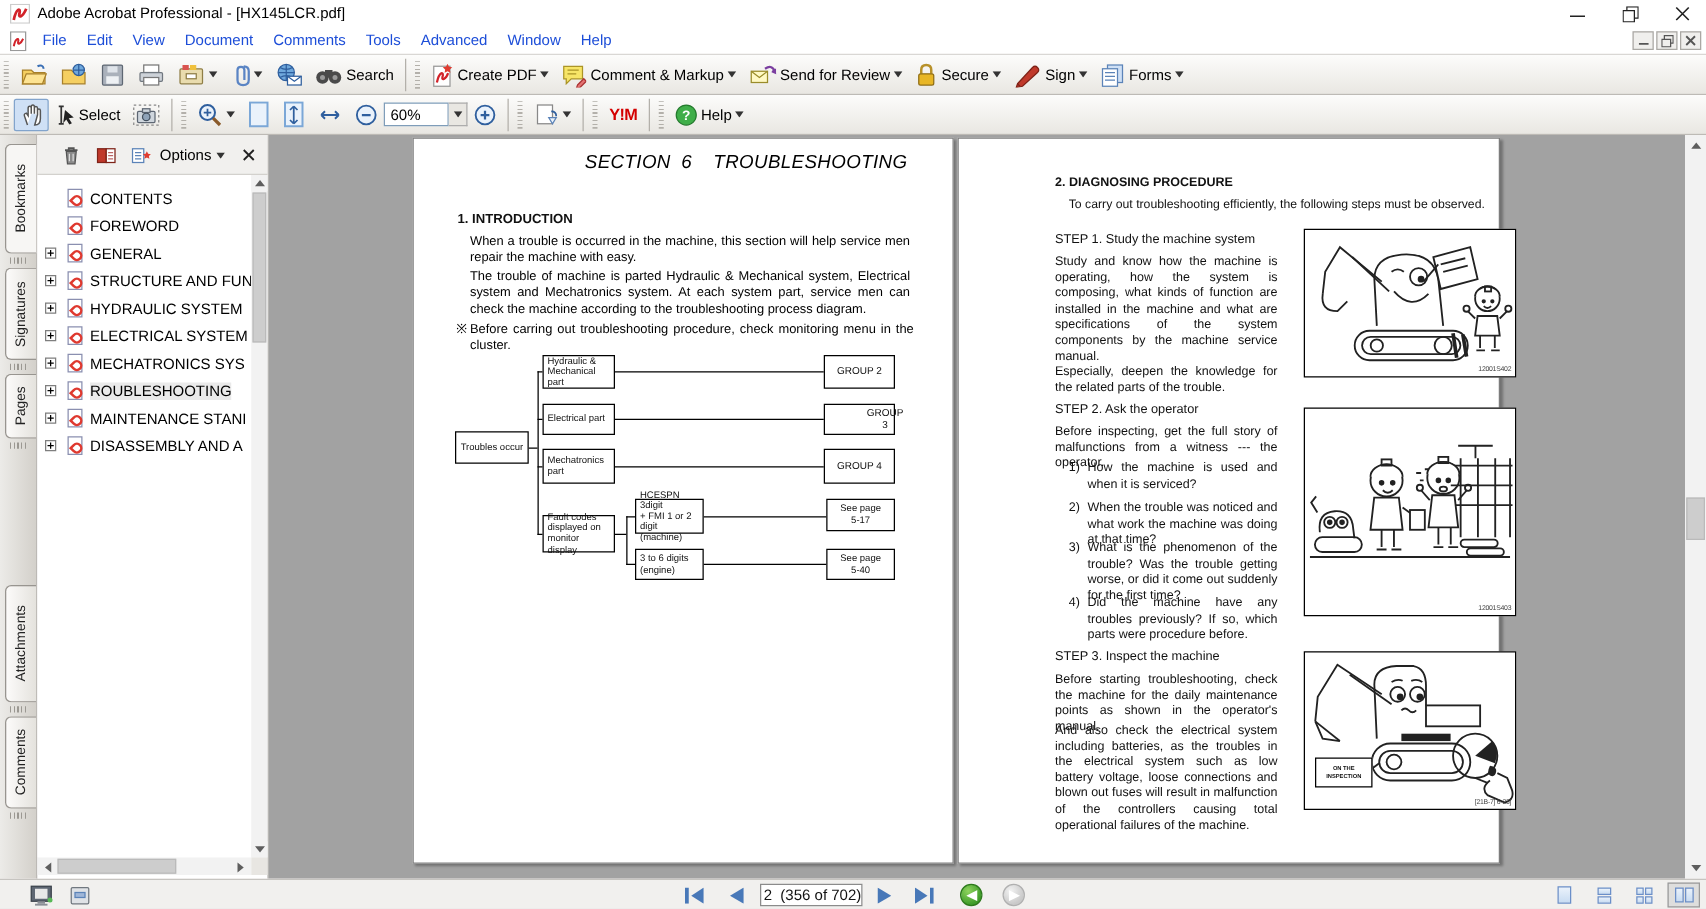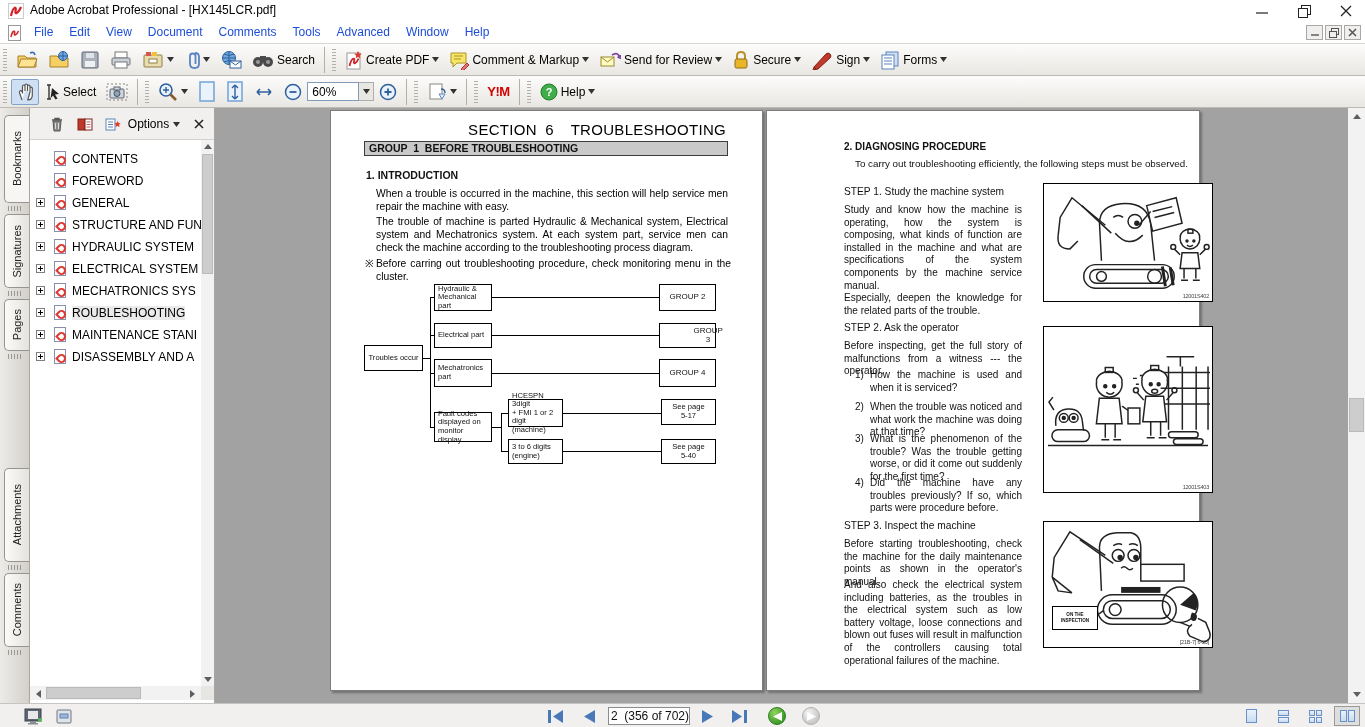--- a/index.html
+++ b/index.html
@@ -56,21 +56,21 @@
   .tl { width:0;height:0;border-top:4px solid transparent;border-bottom:4px solid transparent;border-right:5px solid #5e5e5e; }
   .trr{ width:0;height:0;border-top:4px solid transparent;border-bottom:4px solid transparent;border-left:5px solid #5e5e5e; }
 
   
   #docarea { position:absolute; left:215px; top:108px; width:1133px; height:595px; background:#a2a2a2; }
   .pdfpage { position:absolute; background:#fff; border:1px solid #7d7d7d; box-shadow:2px 2px 2px rgba(0,0,0,0.3); }
   #pageL { left:115px; top:2px; width:433px; height:581px; }
   #pageR { left:551px; top:2px; width:434px; height:581px; }
 
   
-  .p1-title { position:absolute; right:36px; top:10px; font-size:15px; color:#000; letter-spacing:0.3px; word-spacing:4px; white-space:pre; }
+  .p1-title { position:absolute; right:36px; top:10px; font-size:15px; color:#000; letter-spacing:0.3px; word-spacing:4px; white-space:pre;font-style:italic; }
   .p1-group { position:absolute; left:33px; top:30px; width:364px; height:15px; background:#c9c9c9; border:1px solid #3c3c3c; font-size:10.5px; font-weight:bold; line-height:13px; padding-left:4px; white-space:pre; }
   .p1-h1 { position:absolute; left:35px; top:58px; font-size:10.5px; font-weight:bold; }
   .p1-para { position:absolute; font-size:10.3px; line-height:13.2px; text-align:justify; color:#000; }
   .fbox { position:absolute; border:1px solid #000; background:#fff; font-size:7.6px; line-height:8.6px; padding:1px 3px; white-space:pre-line; display:flex; align-items:center; }
   .fbox.ctr { justify-content:center; text-align:center; }
   .ln { position:absolute; background:#000; }
 
   
   .p2-h { font-size:10px; font-weight:bold; position:absolute; }
   .p2-t { font-size:10.2px; position:absolute; }
@@ -510,21 +510,20 @@
   <div class="sb-btn" style="left:156px;top:579px;width:13px;height:13px;">
       <span class="trr"></span>
     </div>
   <div class="sb-track" style="left:171px;top:578px;width:13px;height:14px;background:#e8e6e2;"></div>
 </div>
 
 <div id="docarea">
 
   <div id="pageL" class="pdfpage">
     <div class="p1-title">SECTION 6  TROUBLESHOOTING</div>
-    <div class="p1-group">GROUP  1  BEFORE TROUBLESHOOTING</div>
     <div class="p1-h1">1. INTRODUCTION</div>
     <div class="p1-para" style="left:45px;top:76px;width:352px;">When a trouble is occurred in the machine, this section will help service men repair the machine with easy.</div>
     <div class="p1-para" style="left:45px;top:104px;width:352px;">The trouble of machine is parted Hydraulic &amp; Mechanical system, Electrical system and Mechatronics system.  At each system part, service men can check the machine according to the troubleshooting process diagram.</div>
     <div class="p1-para" style="left:34px;top:146px;width:9px;">※</div>
     <div class="p1-para" style="left:45px;top:146px;width:355px;">Before carring out troubleshooting procedure, check monitoring menu in the cluster.</div>
 
     <div>
       <div class="fbox ctr" style="left:33px;top:234px;width:59px;height:26px;">Troubles occur</div>
       <div class="fbox" style="left:103px;top:173px;width:58px;height:27px;">Hydraulic &amp;
 Mechanical part</div>

